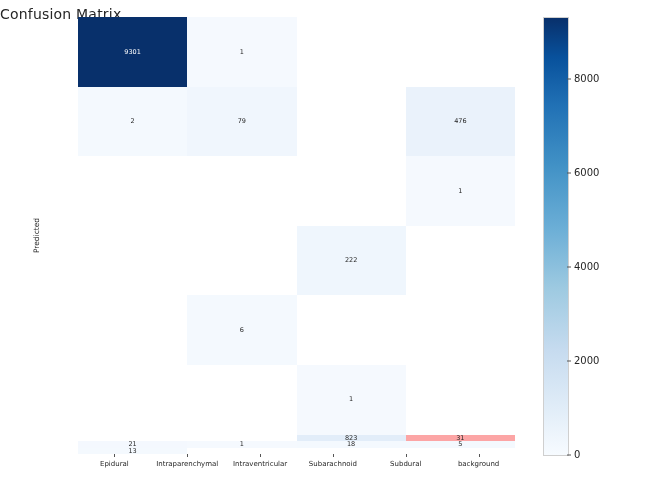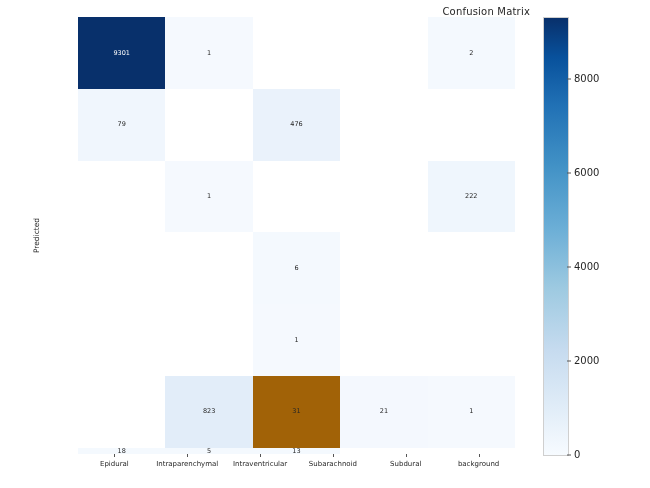--- a/index.html
+++ b/index.html
@@ -8,33 +8,33 @@
     background:#ffffff;
     font-family:"DejaVu Sans", sans-serif;
     color:#262626;
     overflow:hidden;
   }
   #figure{position:relative;width:650px;height:488px;}
 
   
   #chart-title{
     position:absolute;left:0;top:6px;width:530px;
-    text-align:right;font-size:10px;color:#262626;
+    text-align:left;font-size:14px;color:#262626;
     letter-spacing:.2px;
   }
 
   
   #plot-area{
     position:absolute;left:78px;top:17px;
     width:437px;height:437px;
   }
   #heatmap-grid{
     position:absolute;inset:0;
     display:grid;
-    grid-template-columns:repeat(5,1fr);
+    grid-template-columns:repeat(4,1fr);
     grid-template-rows:repeat(6,1fr);
   }
   .hm-cell{
     position:relative;
     display:flex;align-items:center;justify-content:center;
     font-size:6.5px;
     line-height:1;
   }
   .hm-cell .val{pointer-events:none;}
 
@@ -222,21 +222,21 @@
         </div>
         <div class="hm-cell" style="background: rgb(255, 255, 255);">
           <span class="val" style="color: rgb(38, 38, 38);"></span>
         </div>
         <div class="hm-cell" style="background: rgb(255, 255, 255);">
           <span class="val" style="color: rgb(38, 38, 38);"></span>
         </div>
         <div class="hm-cell" style="background: rgb(226, 237, 249);">
           <span class="val" style="color: rgb(38, 38, 38);">823</span>
         </div>
-        <div class="hm-cell" style="background: #a16207;">
+        <div class="hm-cell" style="background: #fca5a5;">
           <span class="val" style="color: rgb(38, 38, 38);">31</span>
         </div>
         <div class="hm-cell" style="background: rgb(244, 248, 254);">
           <span class="val" style="color: rgb(38, 38, 38);">21</span>
         </div>
         <div class="hm-cell" style="background: rgb(245, 249, 254);">
           <span class="val" style="color: rgb(38, 38, 38);">1</span>
         </div>
         <div class="hm-cell" style="background: rgb(244, 249, 254);">
           <span class="val" style="color: rgb(38, 38, 38);">18</span>

